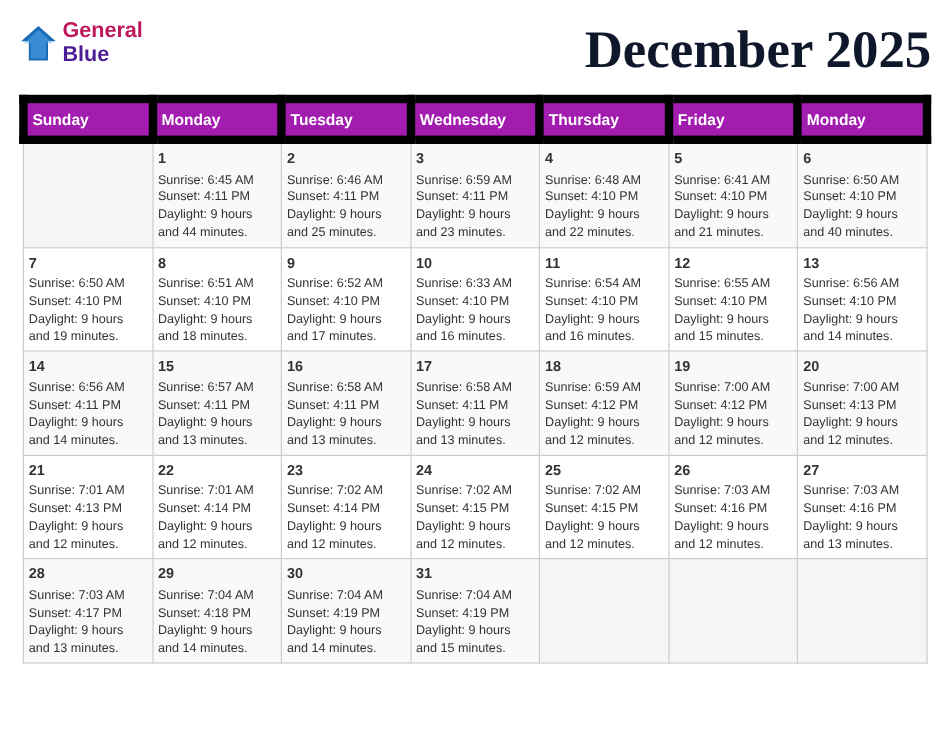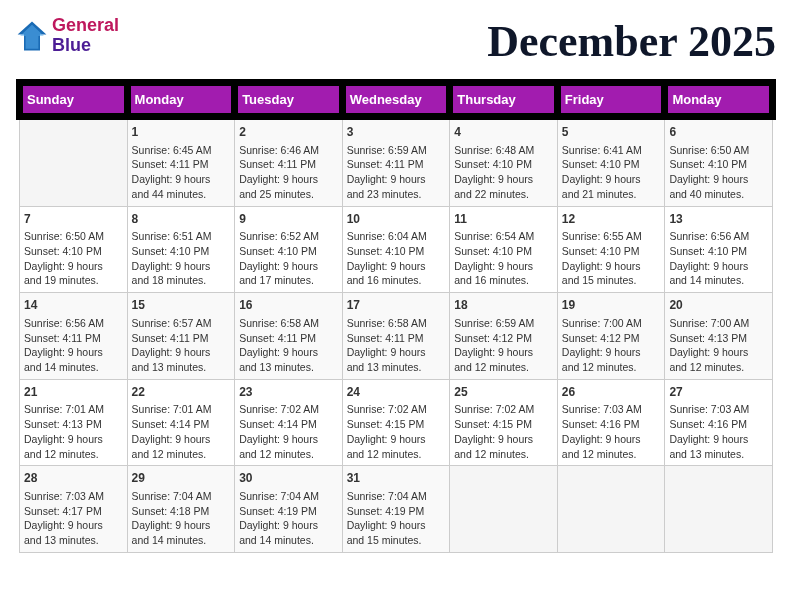--- a/index.html
+++ b/index.html
@@ -180,21 +180,21 @@
         </td>
         <td>
           <span class="day-num">9</span>
           <div>Sunrise: 6:52 AM</div>
           <div>Sunset: 4:10 PM</div>
           <div>Daylight: 9 hours</div>
           <div>and 17 minutes.</div>
         </td>
         <td>
           <span class="day-num">10</span>
-          <div>Sunrise: 6:04 AM</div>
+          <div>Sunrise: 6:33 AM</div>
           <div>Sunset: 4:10 PM</div>
           <div>Daylight: 9 hours</div>
           <div>and 16 minutes.</div>
         </td>
         <td>
           <span class="day-num">11</span>
           <div>Sunrise: 6:54 AM</div>
           <div>Sunset: 4:10 PM</div>
           <div>Daylight: 9 hours</div>
           <div>and 16 minutes.</div>

